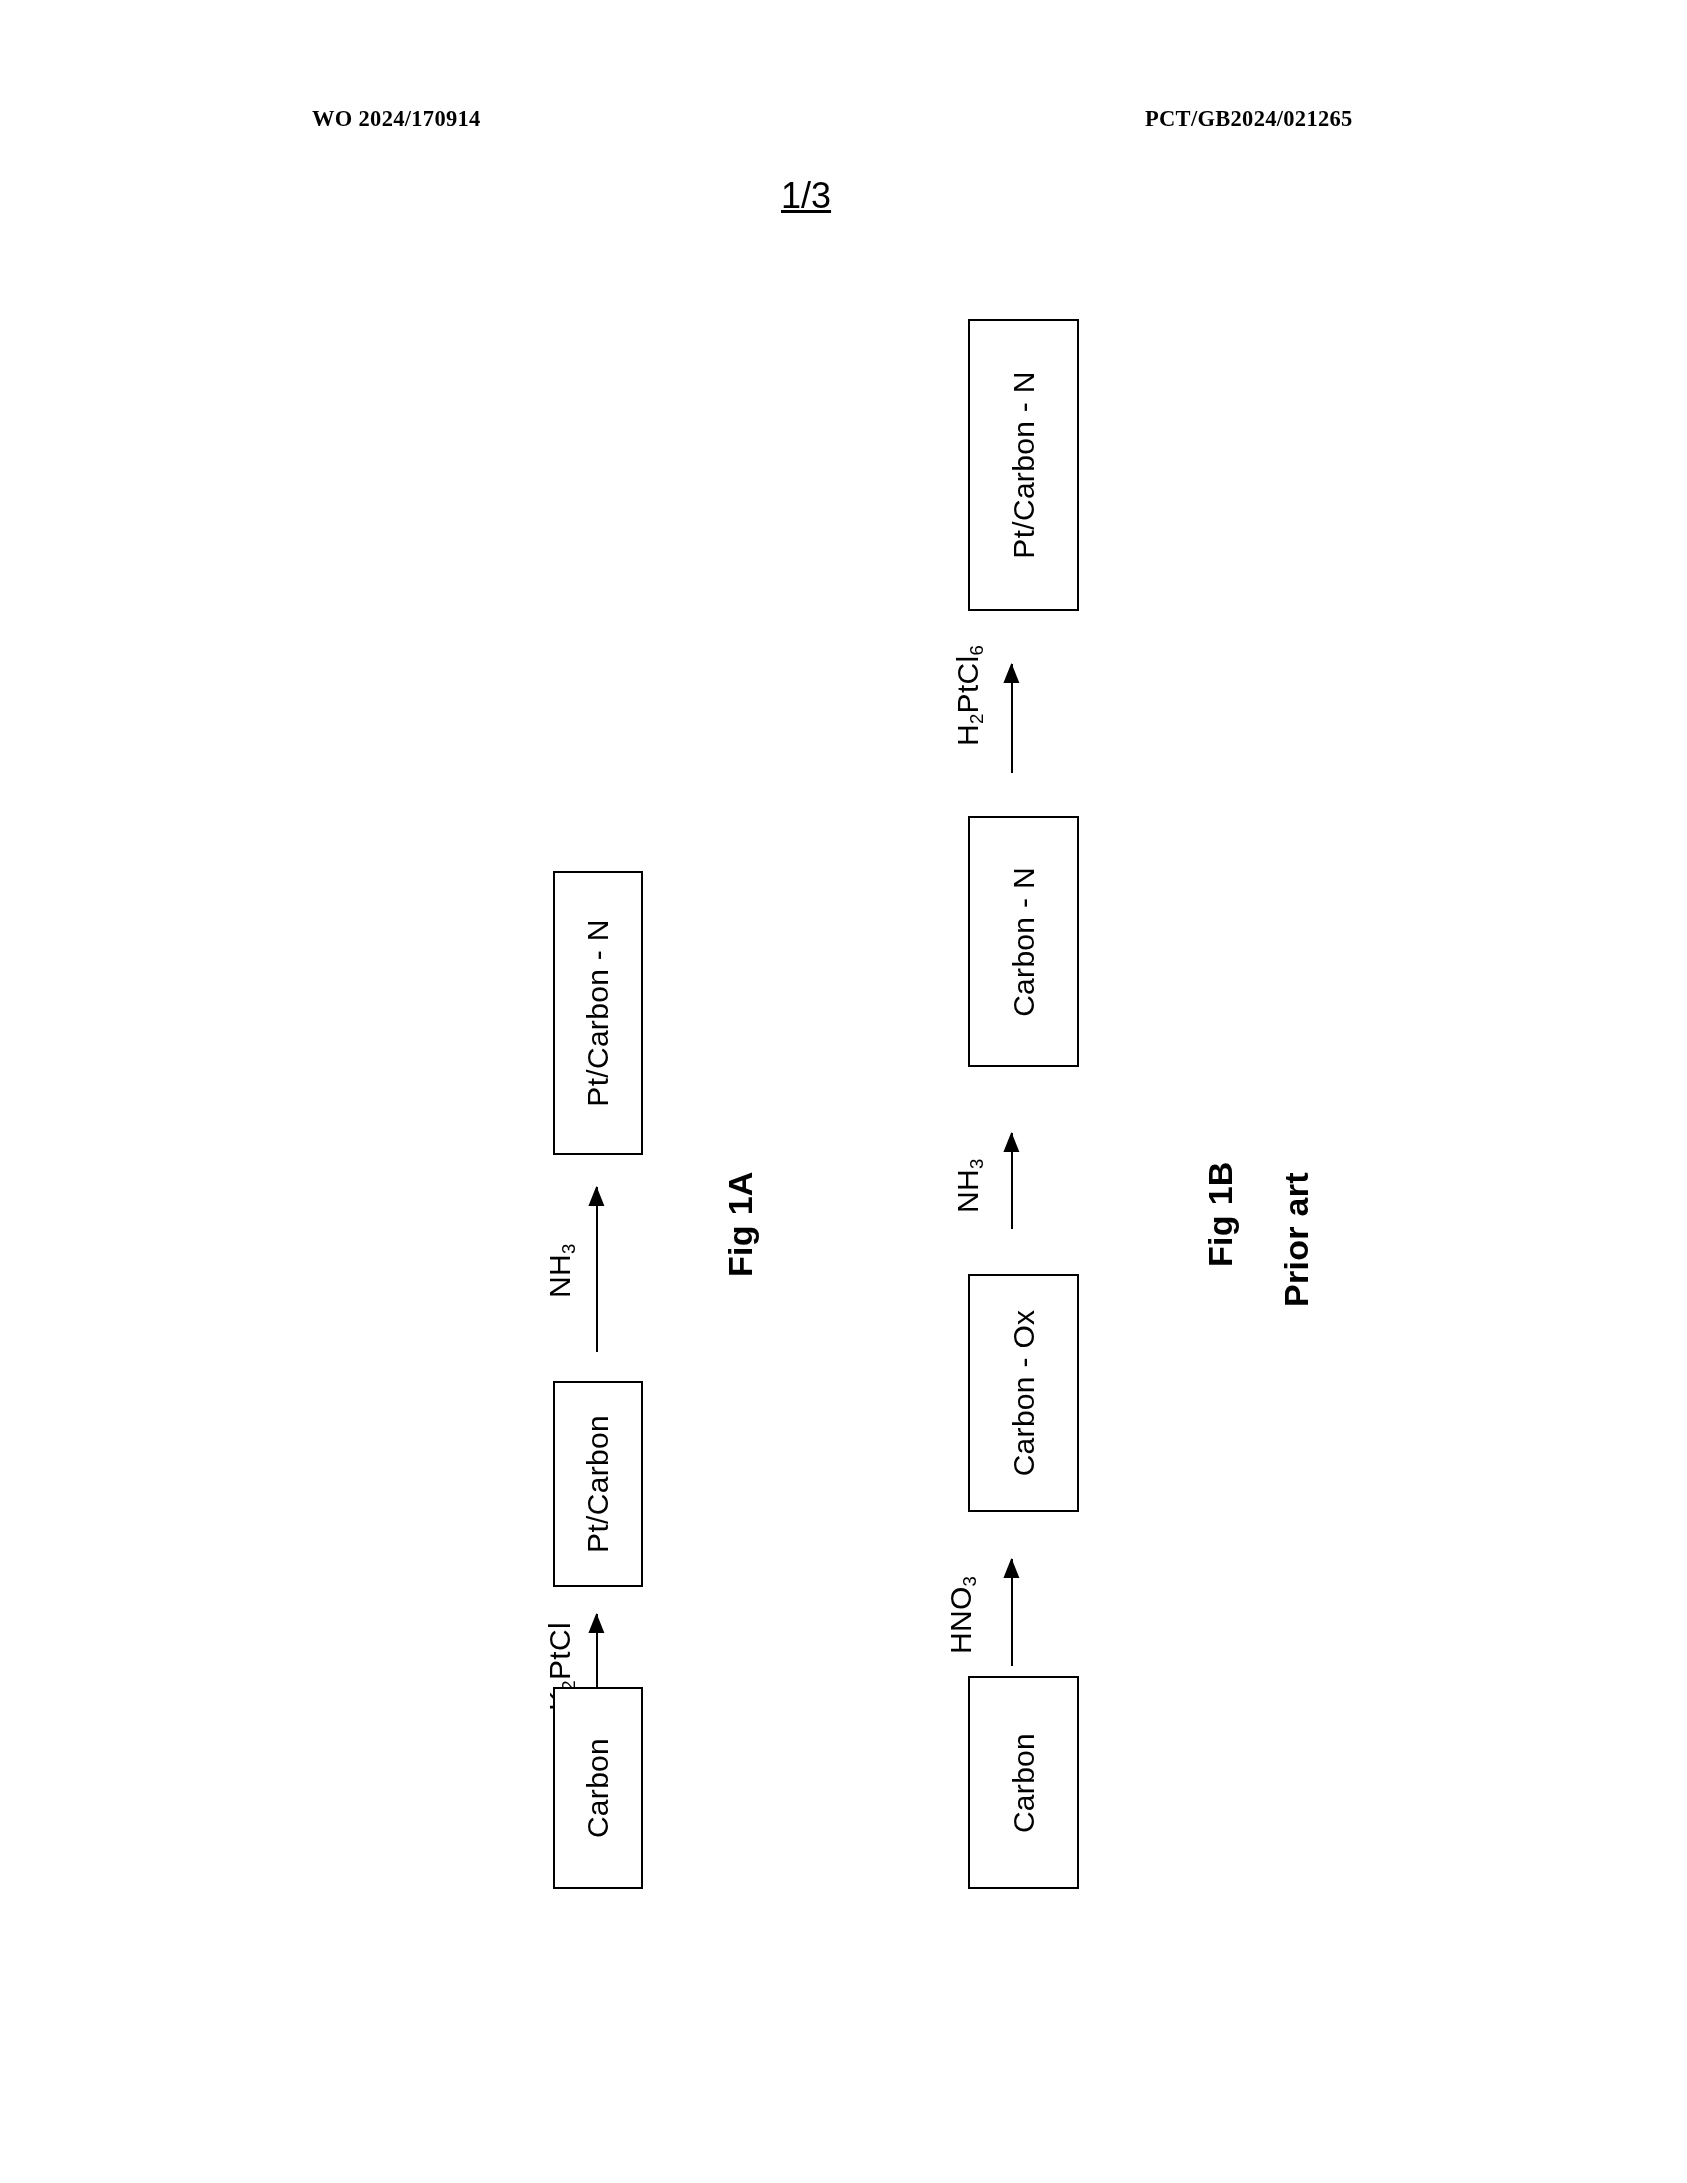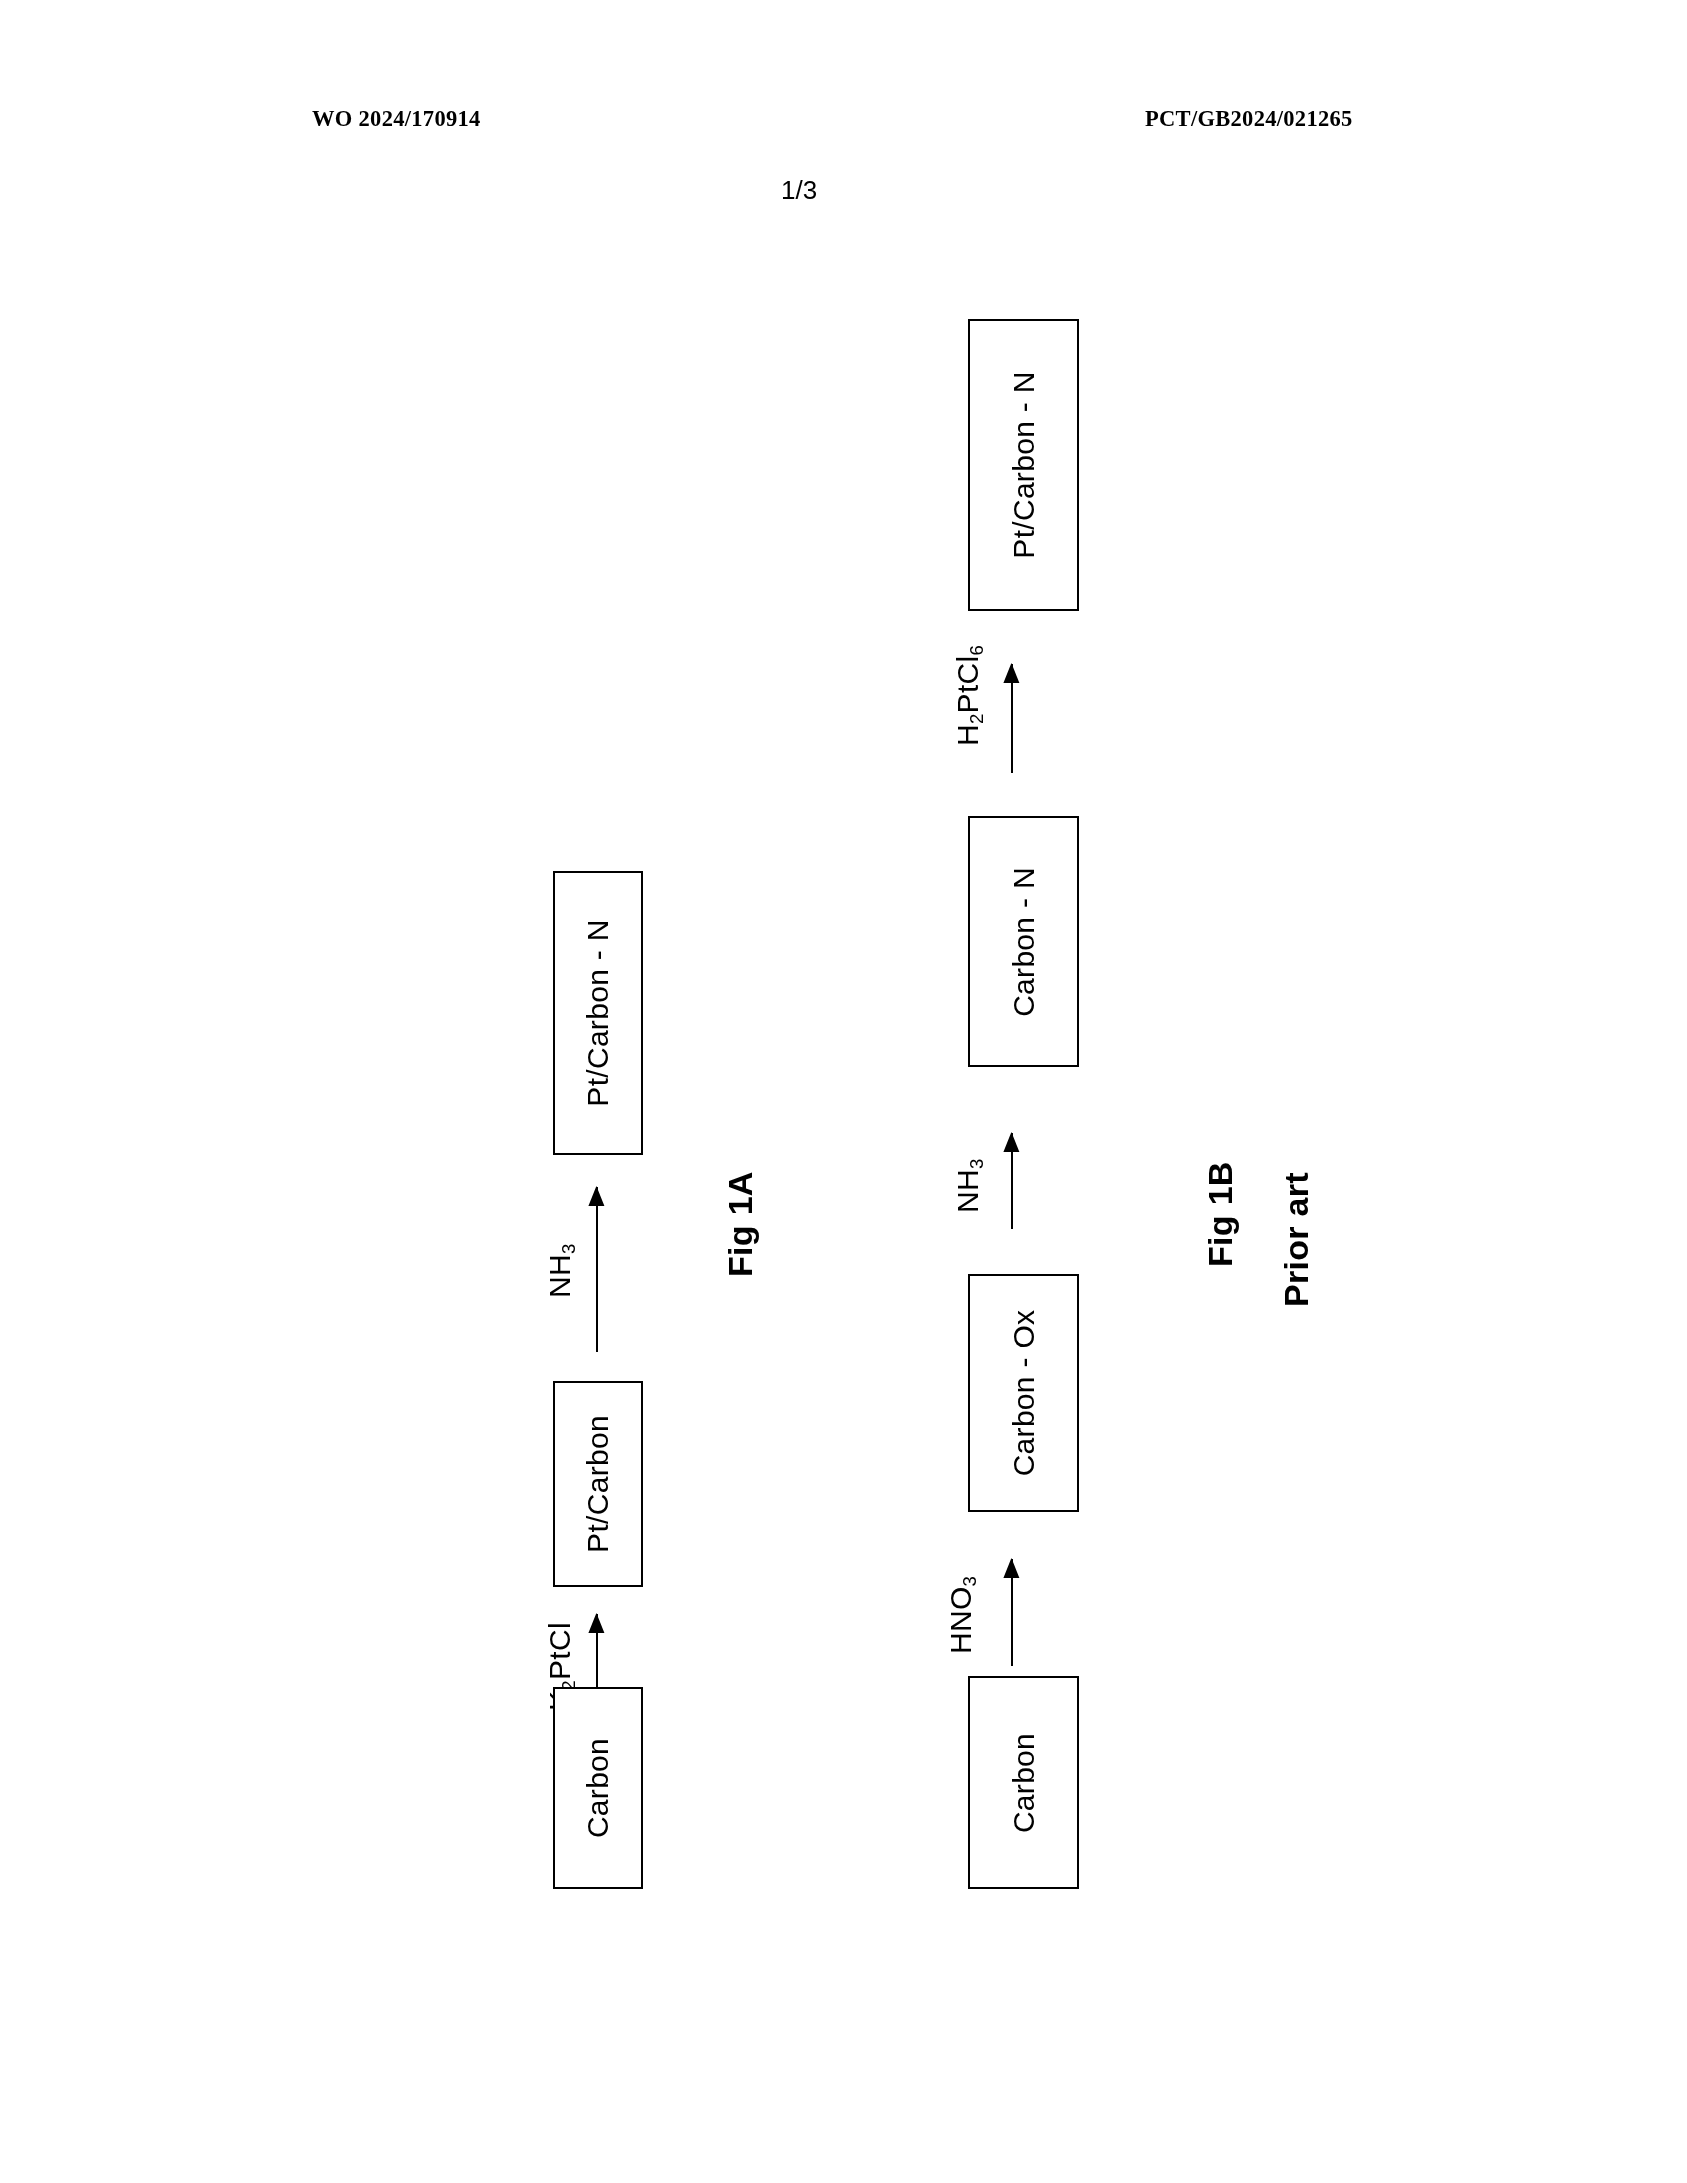--- a/index.html
+++ b/index.html
@@ -27,23 +27,24 @@
     white-space: nowrap;
   }
   .hdr-left  { left: 291px; margin-left: 21px; }
   .hdr-right { left: 1145px; }
 
   .page-num {
     position: absolute;
     top: 175px;
     left: 781px;
     font-family: "Liberation Sans", sans-serif;
-    font-size: 26px;
+    font-size: 36px;
     font-weight: 400;
     white-space: nowrap;
+    text-decoration: underline;
   }
 
   
   .sheet {
     position: absolute;
     inset: 0;
   }
 
   
   .node {

